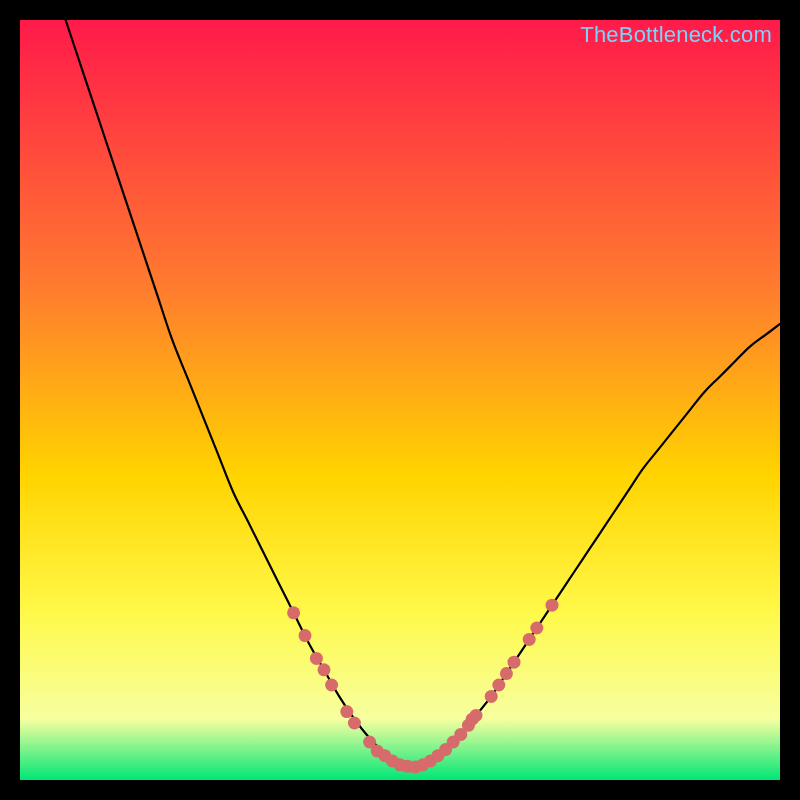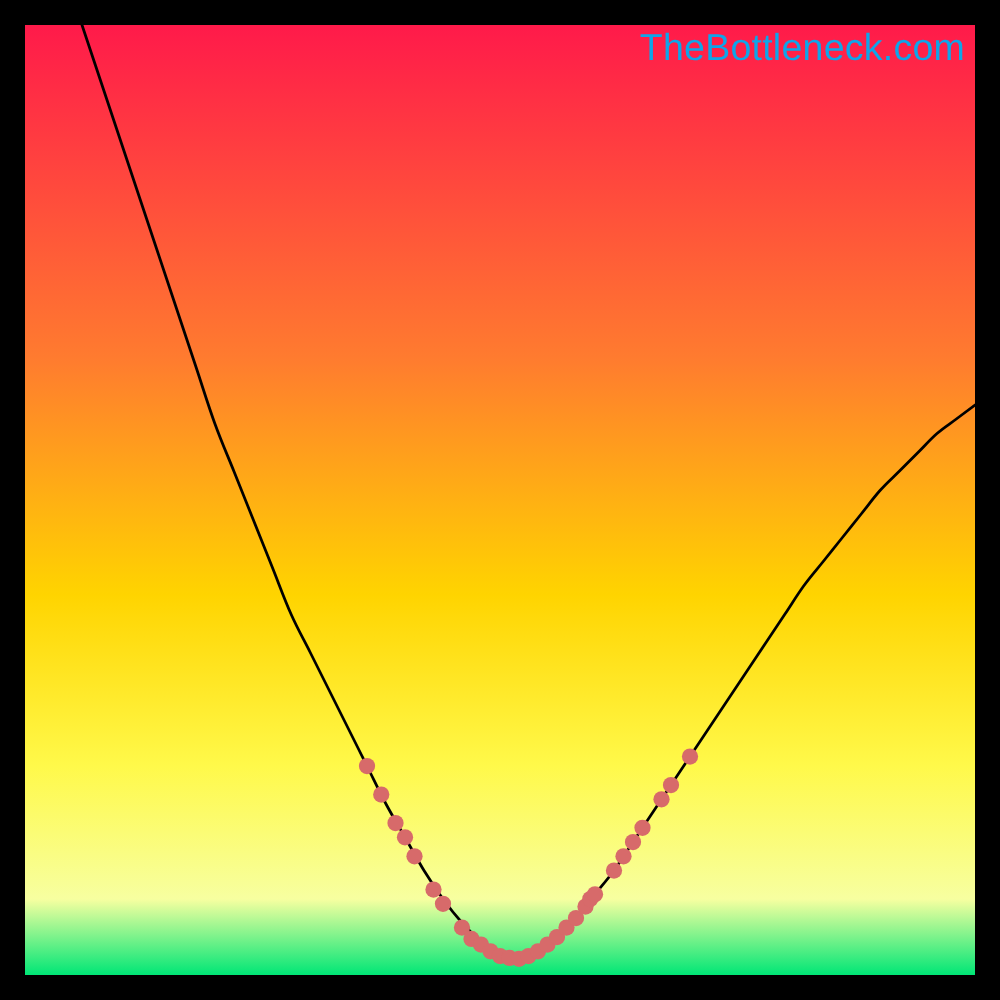--- a/index.html
+++ b/index.html
@@ -23,22 +23,22 @@
     position: absolute;
     left: 0;
     top: 0;
     width: 760px;
     height: 760px;
   }
   .watermark {
     position: absolute;
     top: 2px;
     right: 8px;
-    color: #0ea5e9;
-    font-size: 30px;
+    color: #7dd3fc;
+    font-size: 22px;
     font-weight: 500;
     letter-spacing: 0.2px;
     z-index: 50;
   }
   svg {
     display: block;
   }
 </style>
 </head>
 <body>

